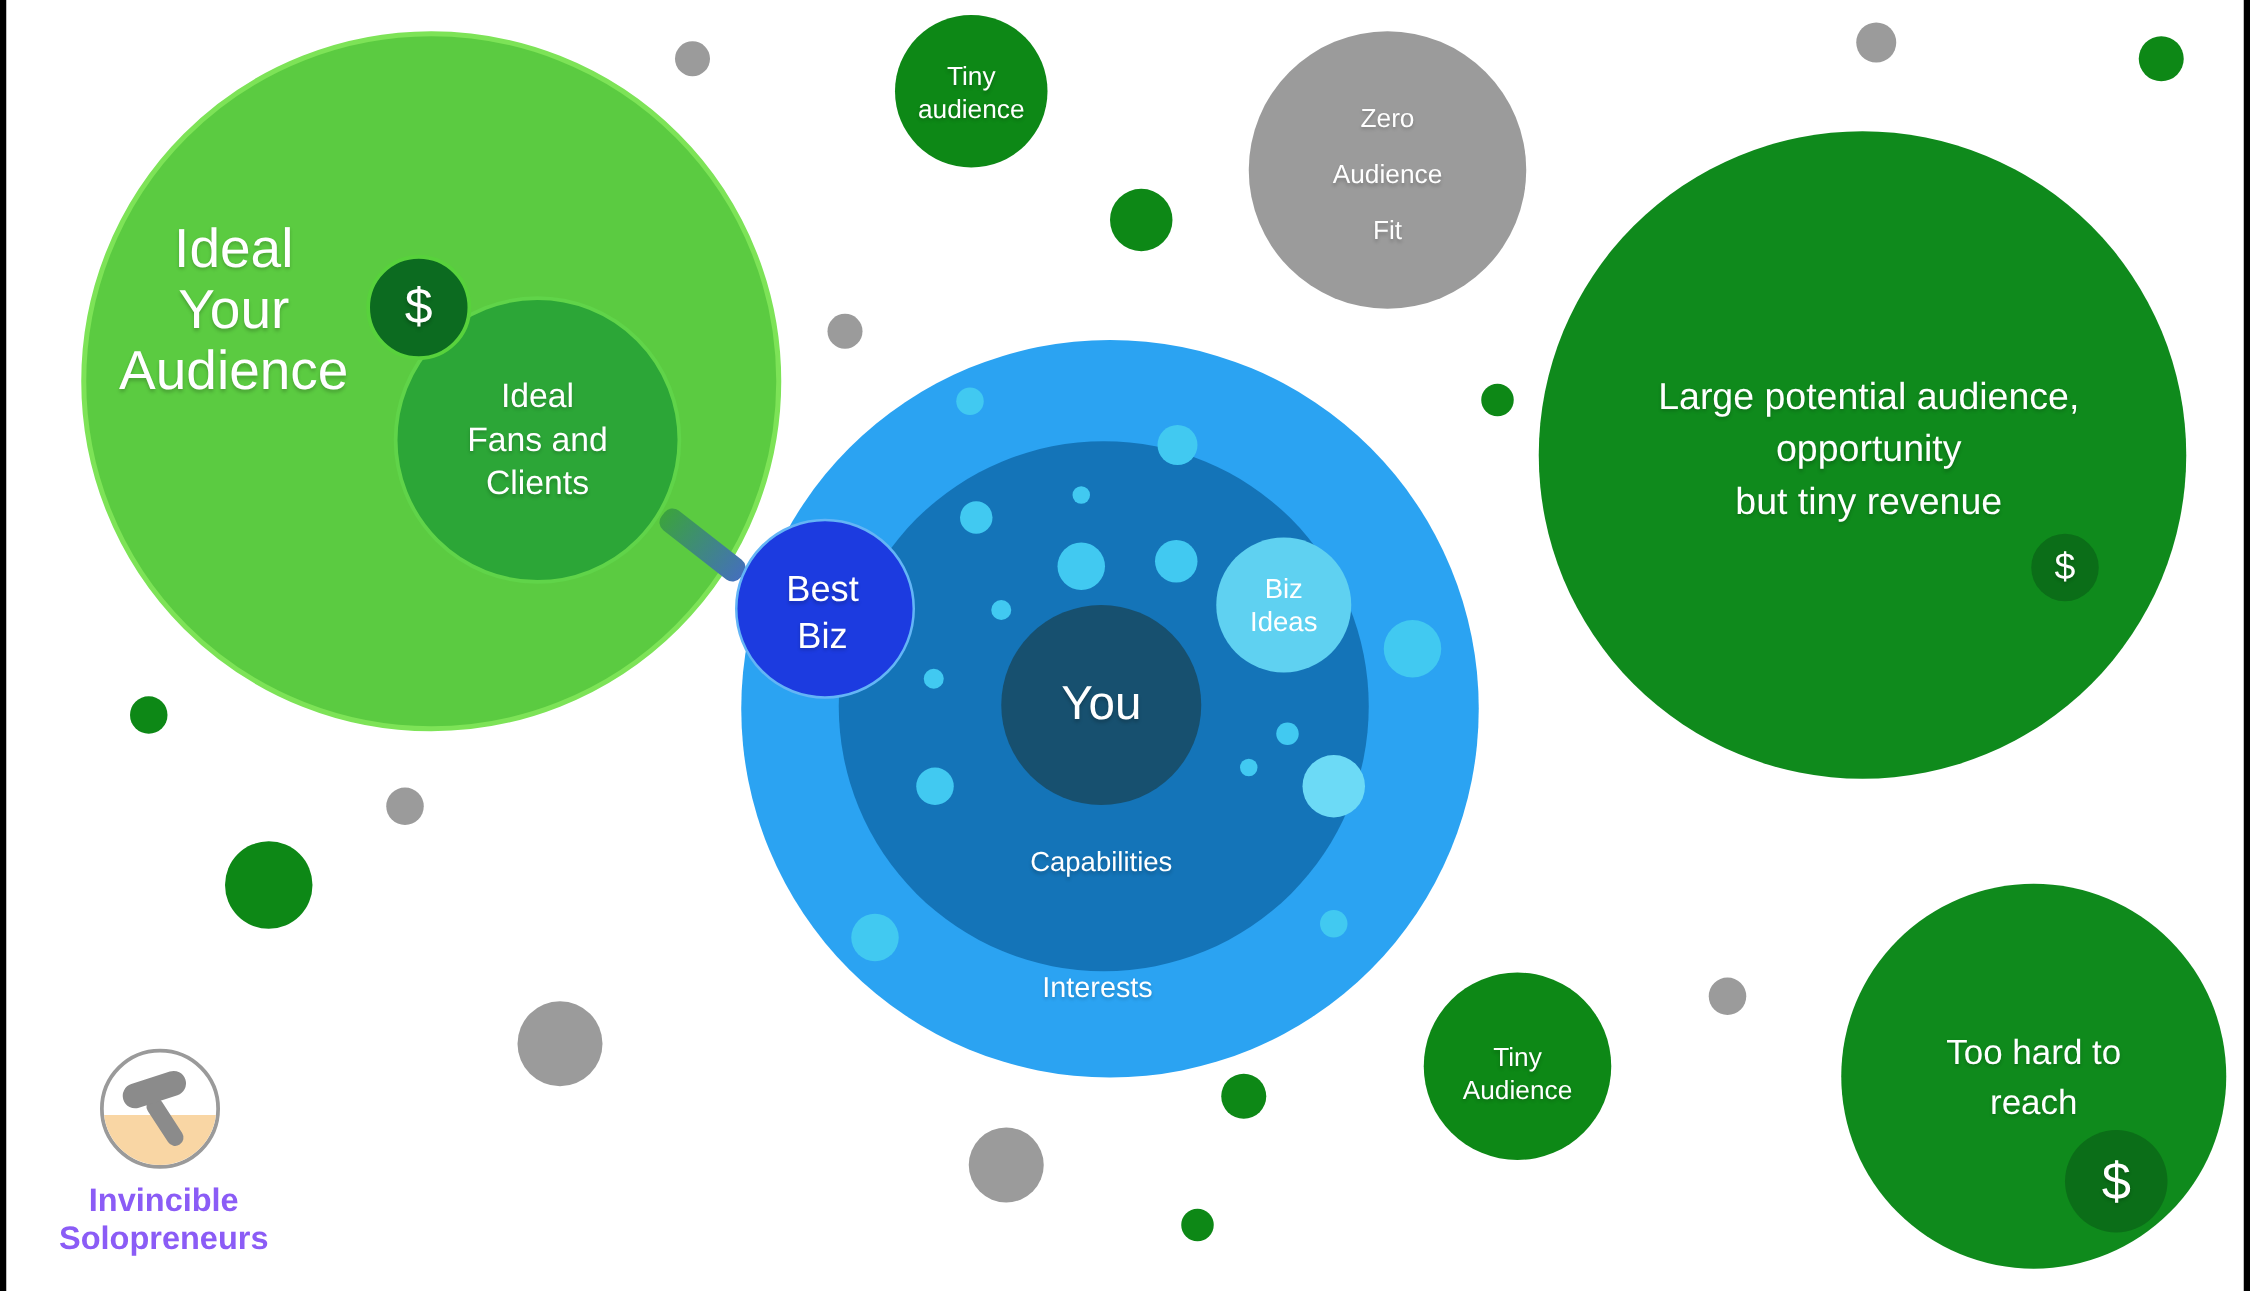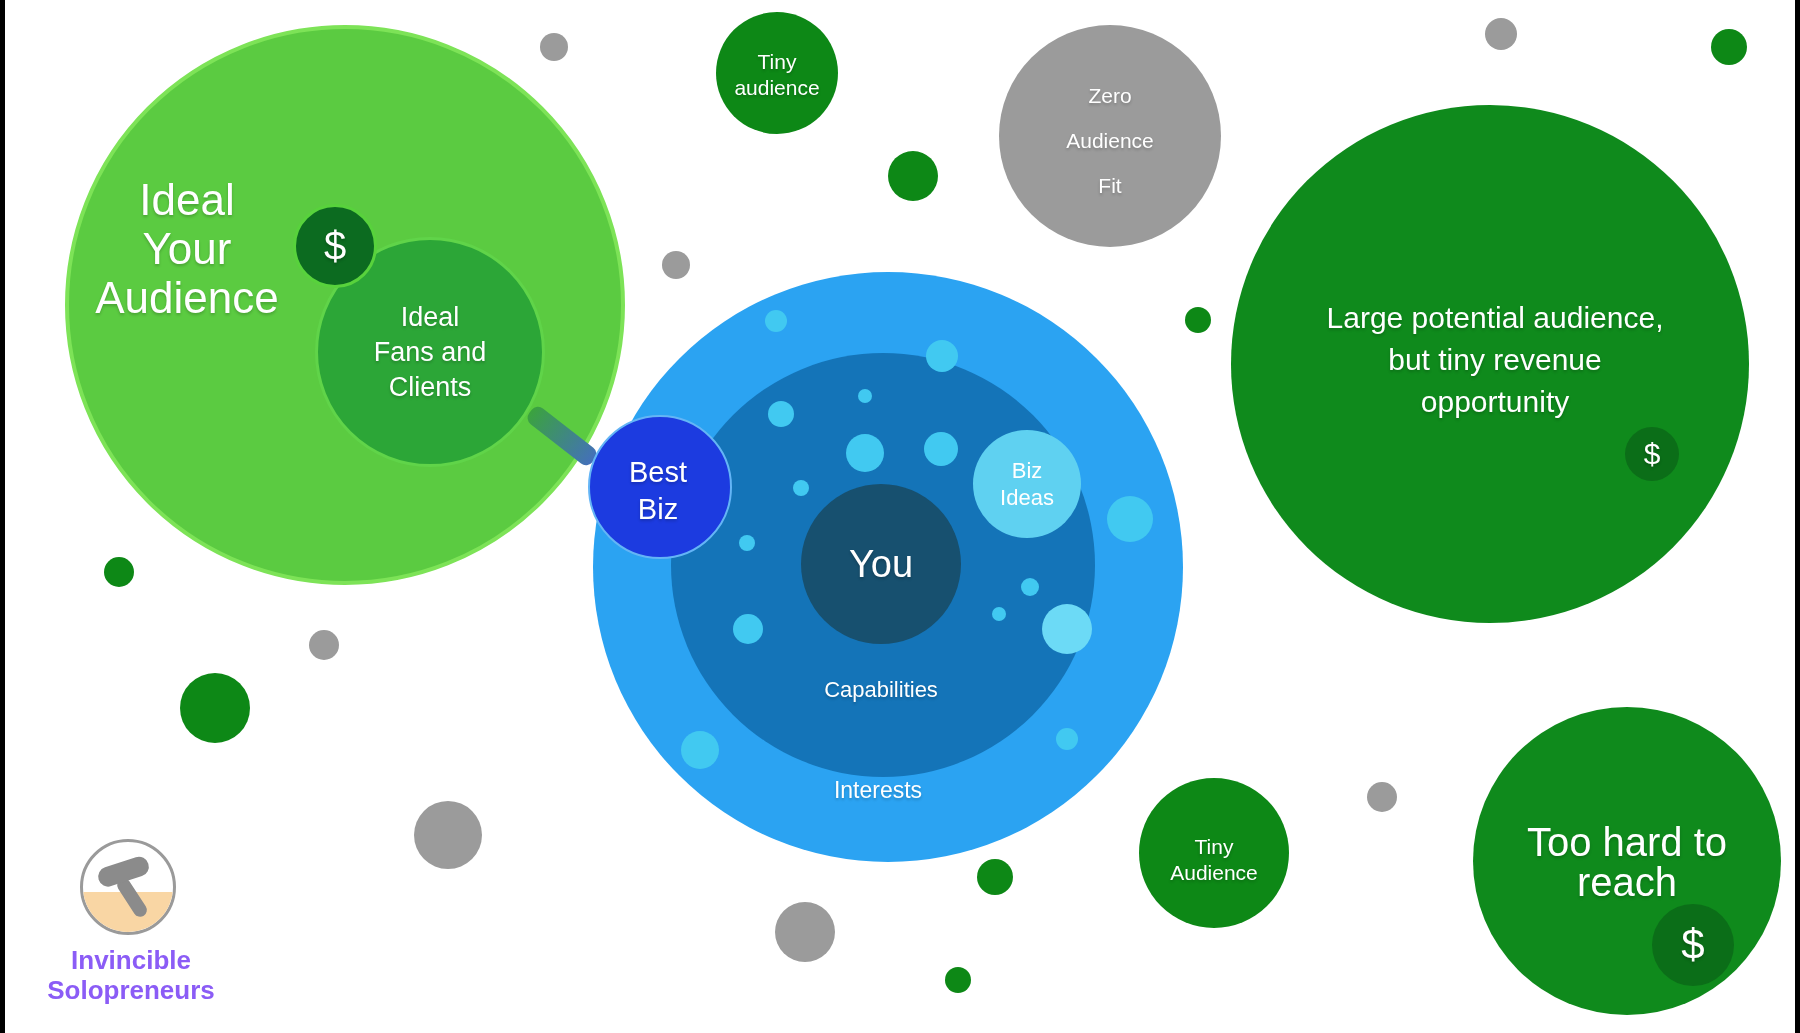--- a/index.html
+++ b/index.html
@@ -138,31 +138,31 @@
     <span>Tiny</span>
       <span>audience</span>
   </div>
   <div class="lbl" style="left:1110px;top:140px;font-size:21px;line-height:45px;">
     <span>Zero</span>
       <span>Audience</span>
       <span>Fit</span>
   </div>
   <div class="lbl" style="left:1495px;top:360px;font-size:30px;line-height:42px;">
     <span>Large potential audience,</span>
+      <span>opportunity</span>
       <span>but tiny revenue</span>
-      <span>opportunity</span>
   </div>
   <div class="lbl" style="left:1652px;top:454px;font-size:30px;">
     <span>$</span>
   </div>
   <div class="lbl" style="left:1214px;top:860px;font-size:21px;line-height:26px;">
     <span>Tiny</span>
       <span>Audience</span>
   </div>
-  <div class="lbl" style="left:1627px;top:862px;font-size:40px;line-height:40px;">
+  <div class="lbl" style="left:1627px;top:862px;font-size:28px;line-height:40px;">
     <span>Too hard to</span>
       <span>reach</span>
   </div>
   <div class="lbl" style="left:1693px;top:945px;font-size:42px;">
     <span>$</span>
   </div>
 
   <div class="circle" id="logo-circle">
     <div id="logo-sand"></div>
     <svg id="logo-hammer" viewBox="0 0 100 100">

